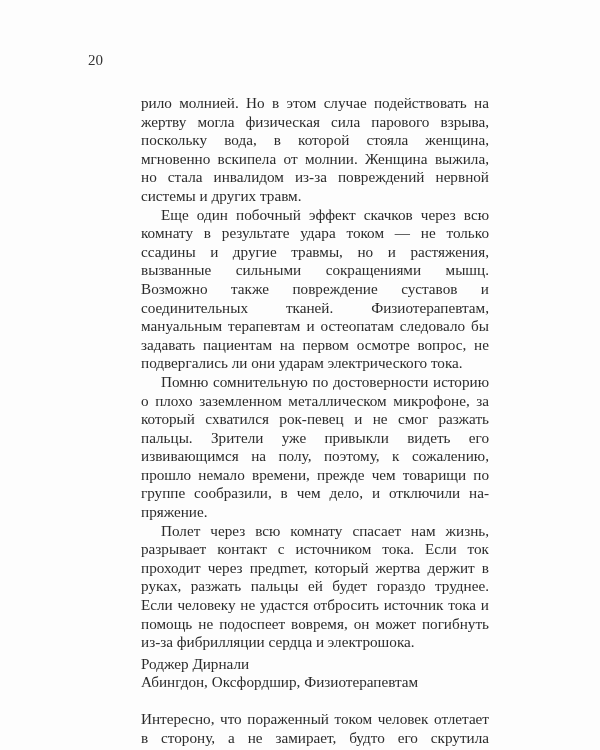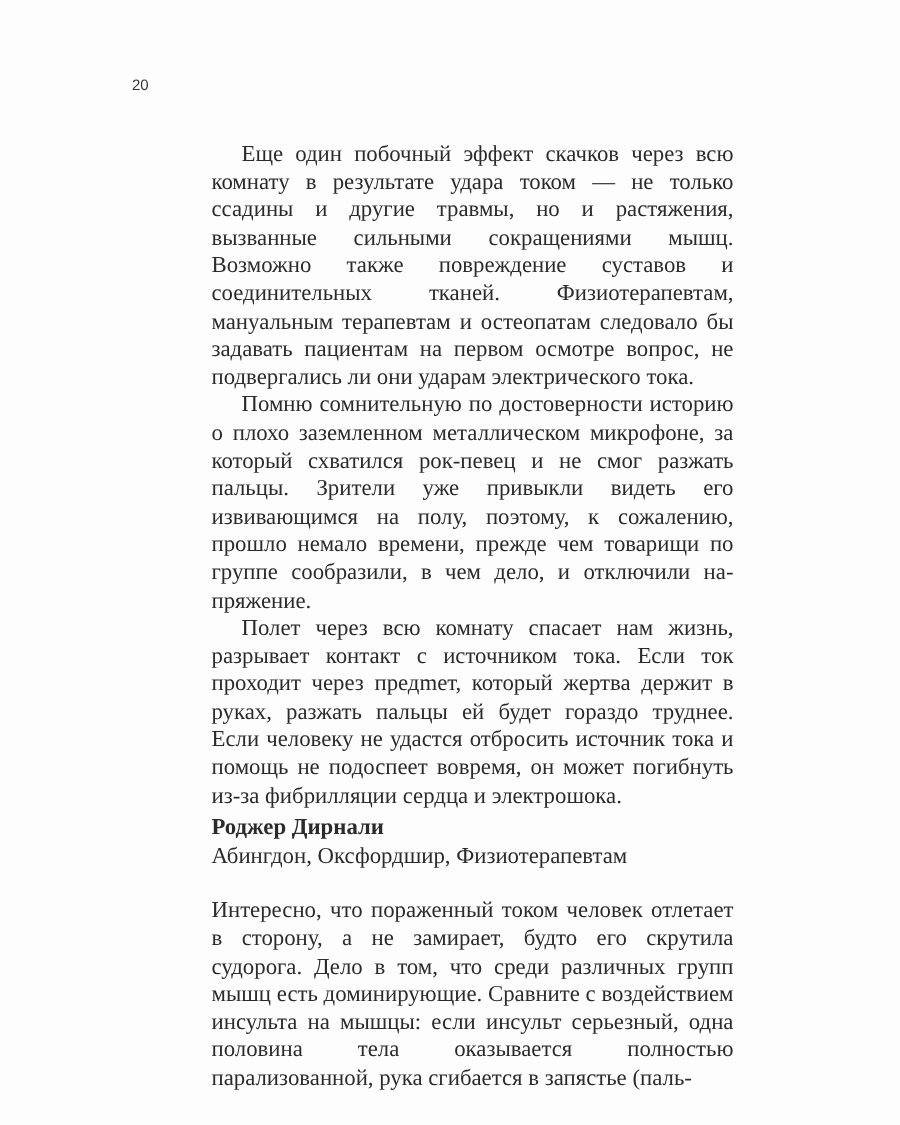--- a/index.html
+++ b/index.html
@@ -2,43 +2,44 @@
 <html><head>
 <meta charset="utf-8">
 <style>
   html, body { margin: 0; padding: 0; }
   body {
     width: 600px; height: 750px; background: #fdfdfd; position: relative; overflow: hidden;
     color: #2a2a2a;
   }
   .running-head {
     position: absolute; top: 52px; left: 88px;
-    font-family: Liberation Sans, sans-serif; font-size: 10px; color: #333;
+    font-family: Liberation Serif, serif; font-size: 15px; color: #333;
     display: flex; align-items: baseline;
   }
   .page-num { width: 54px; }
   .text-block {
     position: absolute; left: 141px; top: 94px; width: 348px;
     font-family: "Liberation Serif", serif; font-size: 15.2px; line-height: 18.6px;
     text-align: justify; color: #2b2b2b;
   }
   .text-block p { margin: 0; hyphens: manual; }
   .indent { text-indent: 20px; }
-  .author-name { font-weight: bold; margin-top: 3px !important; }
+  .author-name { font-weight: normal; margin-top: 3px !important; }
   .author-place { }
   .gap { height: 18px; }
 </style>
 </head>
 <body>
 
 <div class="running-head">
   <span class="page-num">20</span>
 </div>
 
 <div class="text-block">
+  <p>рило молнией. Но в этом случае подействовать на жертву могла физическая сила парового взрыва, поскольку вода, в которой стояла женщина, мгновенно вскипела от мол­нии. Женщина выжила, но стала инвалидом из-за повреж­дений нервной системы и других травм.</p>
   <p class="indent">Еще один побочный эффект скачков через всю комна­ту в результате удара током — не только ссадины и другие травмы, но и растяжения, вызванные сильными сокра­щениями мышц. Возможно также повреждение суставов и соединительных тканей. Физиотерапевтам, мануальным терапевтам и остеопатам следовало бы задавать пациентам на первом осмотре вопрос, не подвергались ли они ударам электрического тока.</p>
   <p class="indent">Помню сомнительную по достоверности историю о пло­хо заземленном металлическом микрофоне, за который схватился рок-певец и не смог разжать пальцы. Зрители уже привыкли видеть его извивающимся на полу, поэтому, к сожалению, прошло немало времени, прежде чем това­рищи по группе сообразили, в чем дело, и отключили на­пряжение.</p>
   <p class="indent">Полет через всю комнату спасает нам жизнь, разрывает контакт с источником тока. Если ток проходит через пред­mет, который жертва держит в руках, разжать пальцы ей будет гораздо труднее. Если человеку не удастся отбросить источник тока и помощь не подоспеет вовремя, он может погибнуть из-за фибрилляции сердца и электрошока.</p>
   <p class="author-name">Роджер Дирнали</p>
   <p class="author-place">Абингдон, Оксфордшир, Физиотерапевтам</p>
   <div class="gap"></div>
   <p>Интересно, что пораженный током человек отлетает в сто­рону, а не замирает, будто его скрутила судорога. Дело в том, что среди различных групп мышц есть доминиру­ющие. Сравните с воздействием инсульта на мышцы: если инсульт серьезный, одна половина тела оказывается пол­ностью парализованной, рука сгибается в запястье (паль-</p>
 </div>
 
 </body></html>

